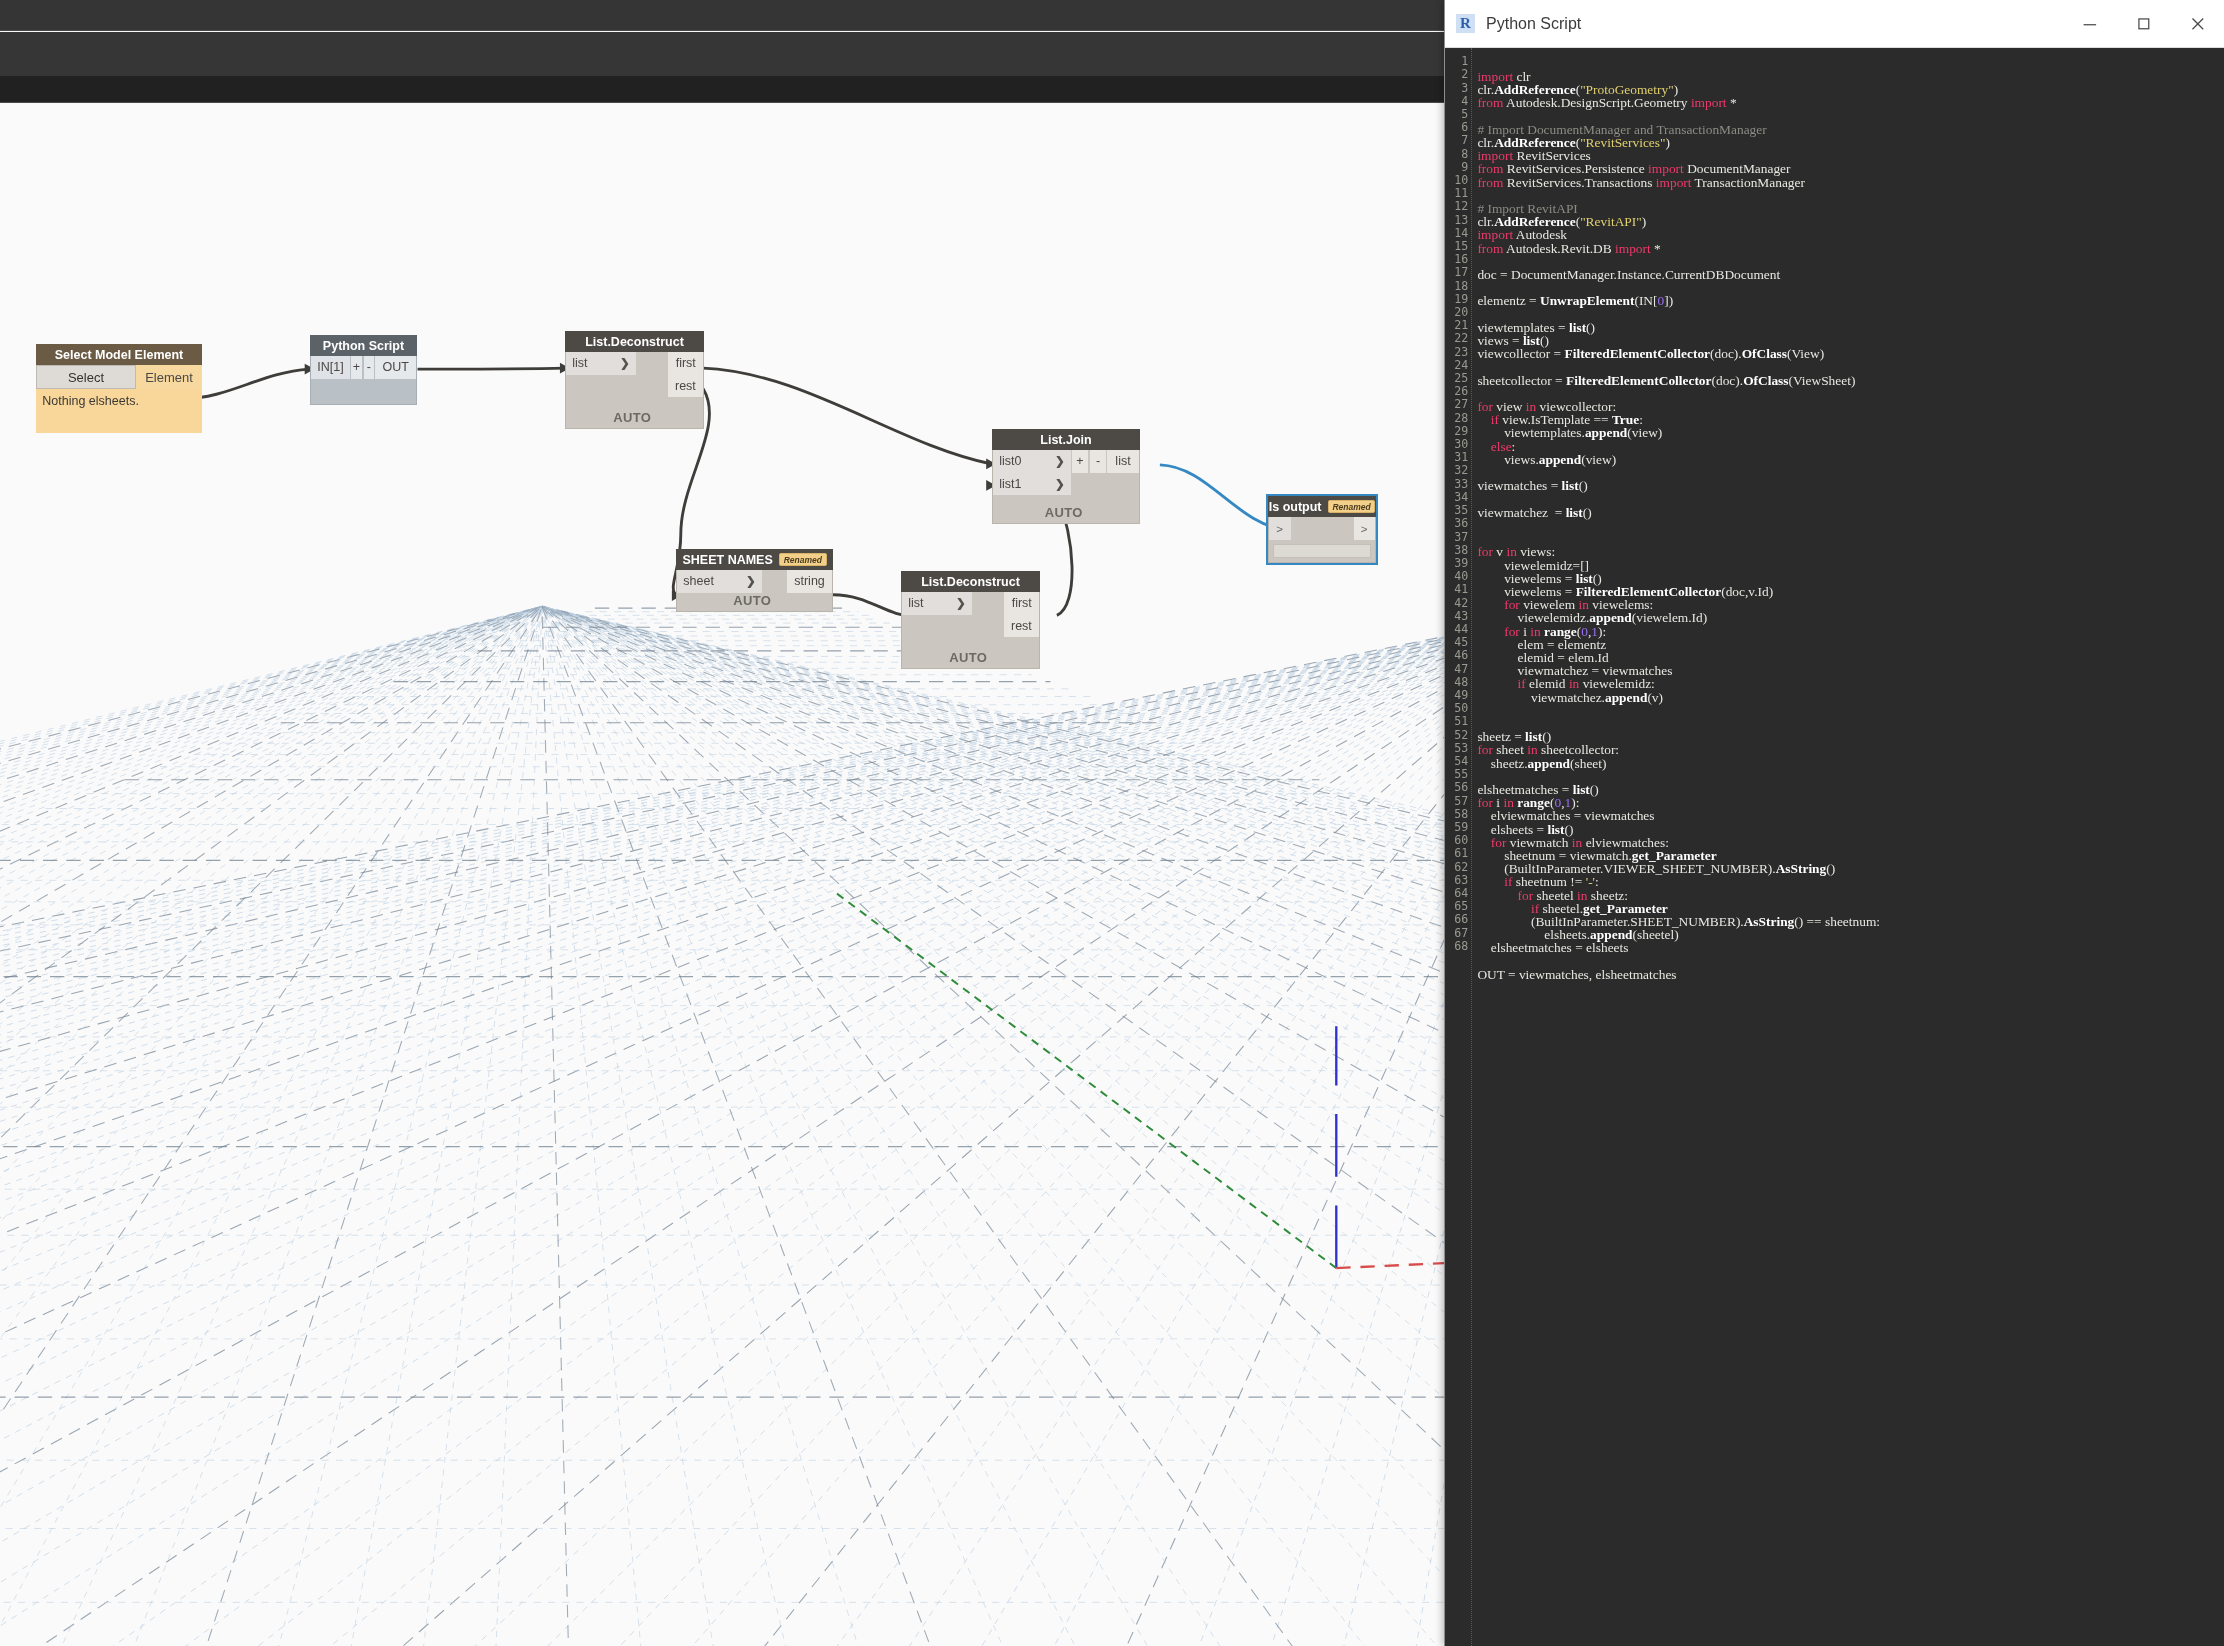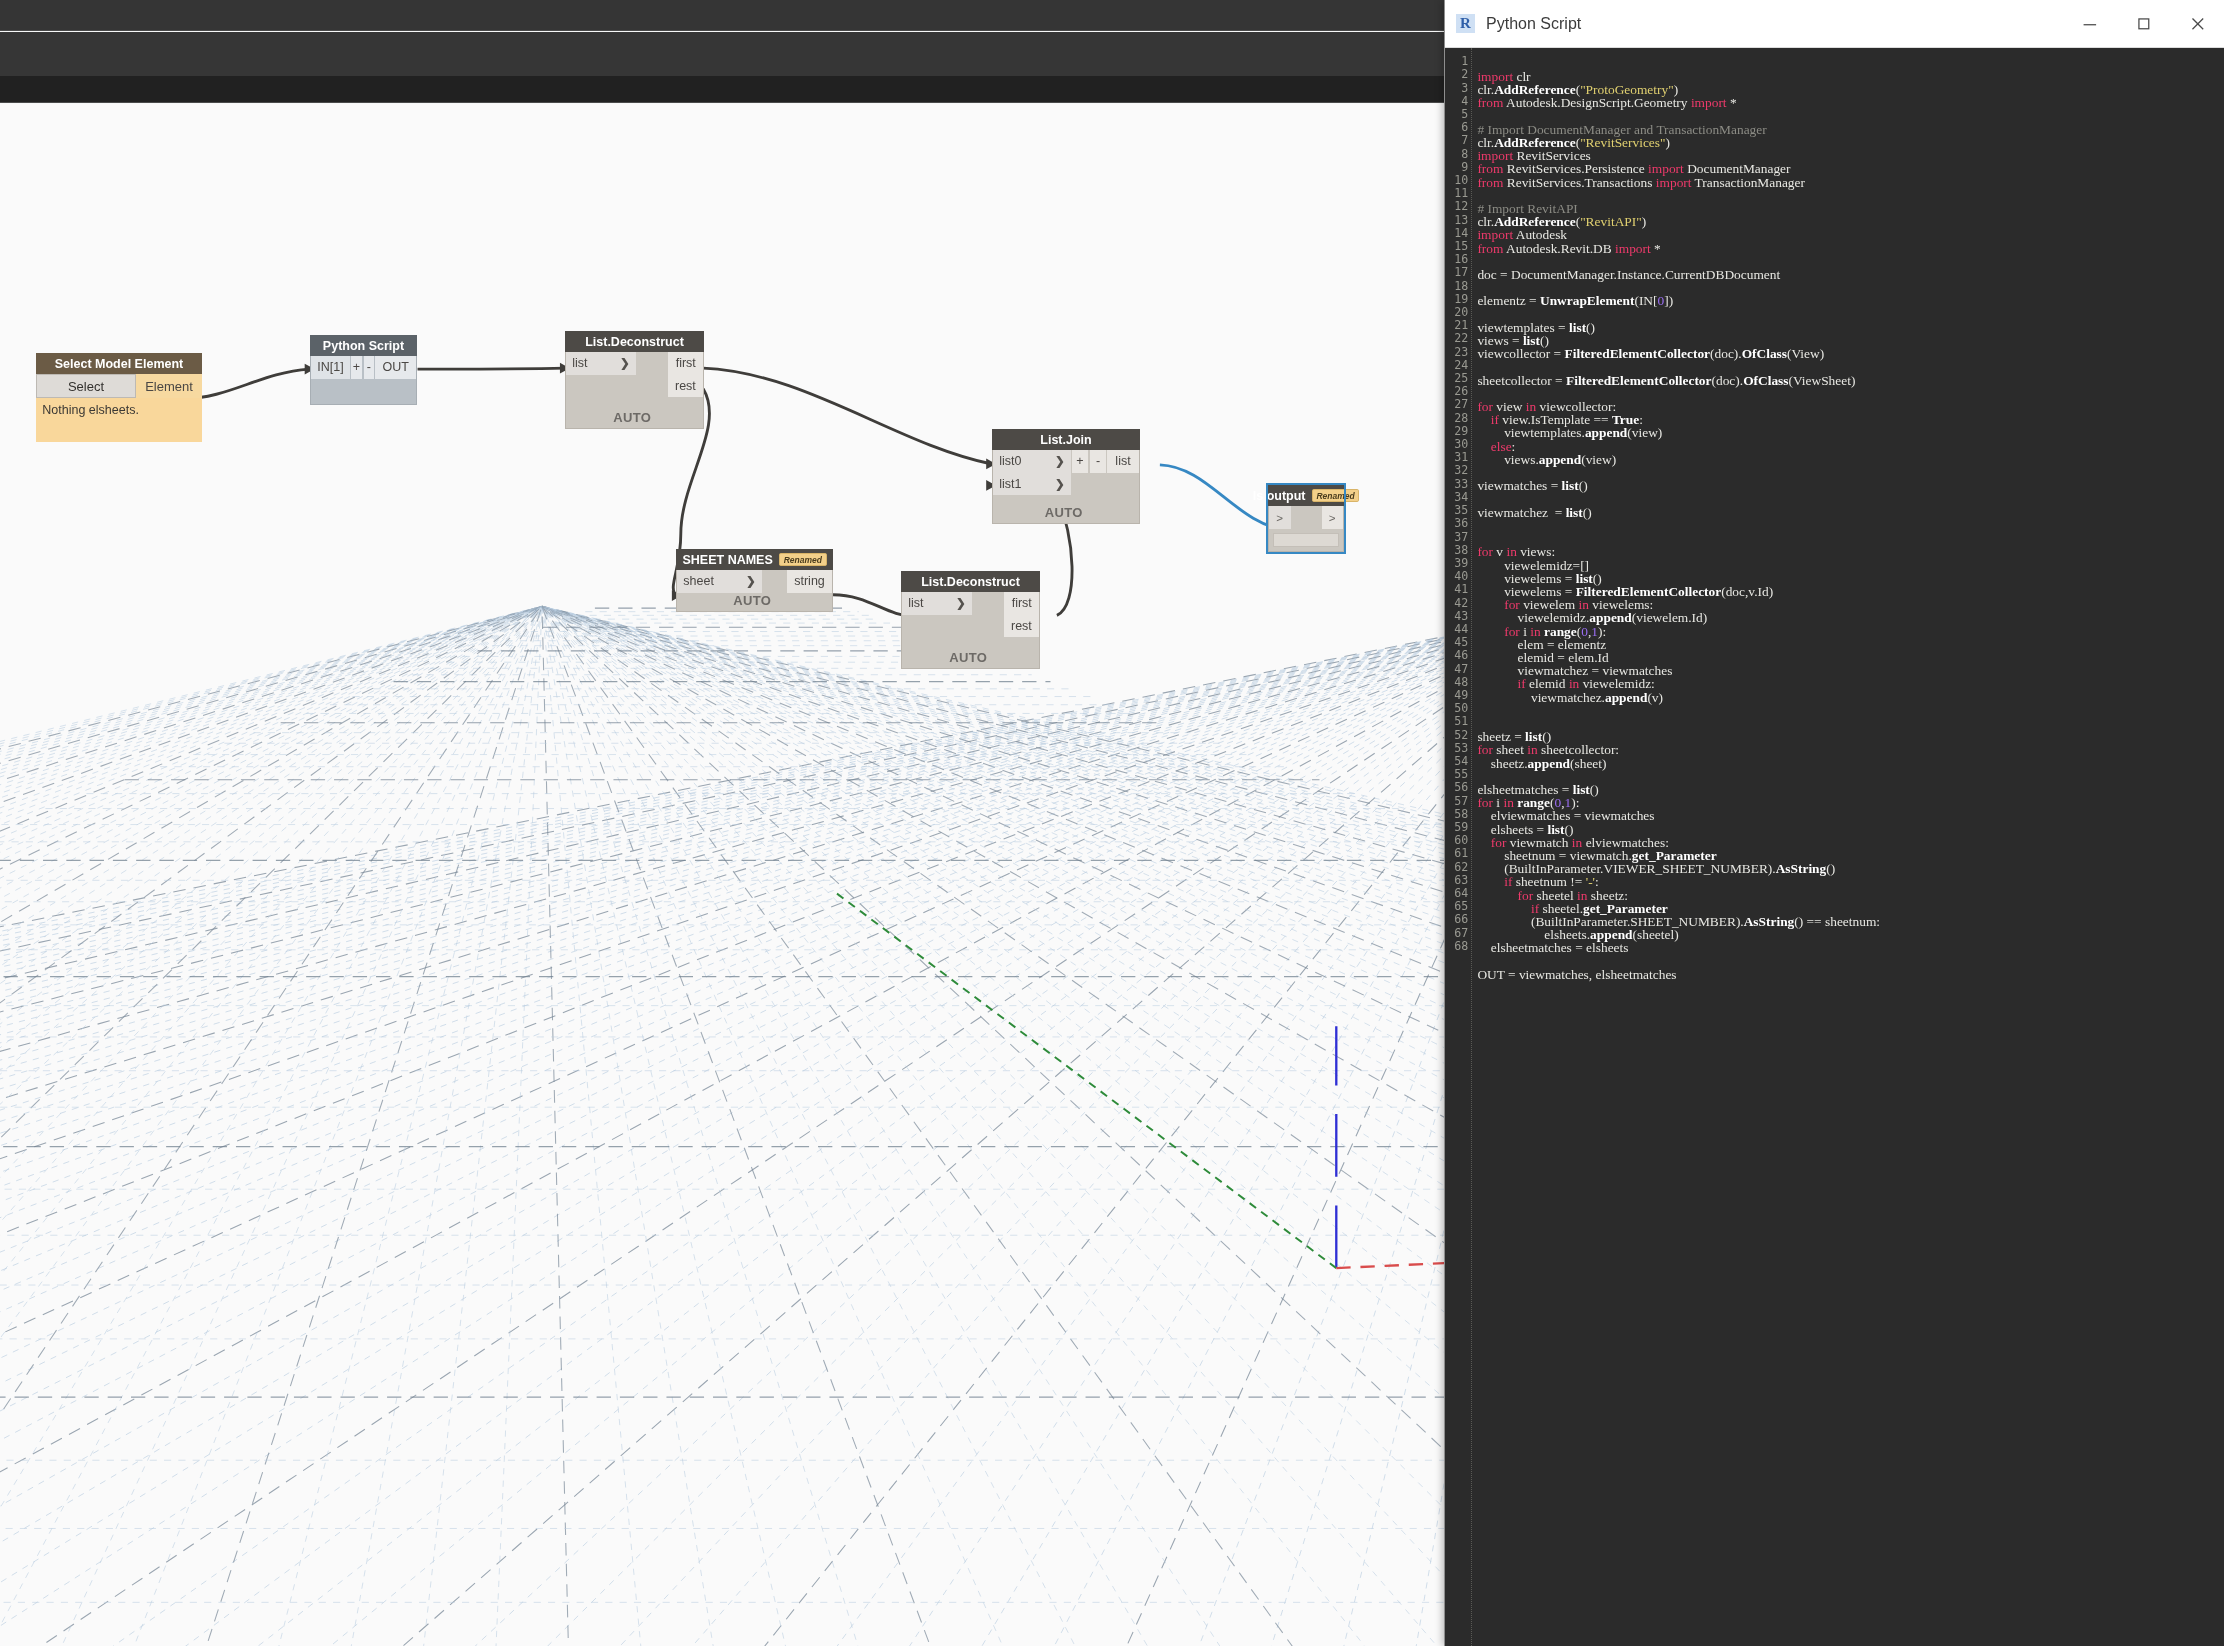--- a/index.html
+++ b/index.html
@@ -552,21 +552,21 @@
         <polygon points="1101,420 1112,426 1101,432"></polygon>
         <polygon points="750,543 761,549 750,555"></polygon>
         <polygon points="1014,566 1025,572 1014,578"></polygon>
         <polygon points="200,323 211,329 200,335"></polygon>
       </g>
       <g fill="#3688c3">
         <polygon points="1432,470 1443,476 1432,482"></polygon>
       </g>
     </svg>
 
-    <div class="node" style="left:36px; top:249px; width:166px;">
+    <div class="node" style="left:36px; top:240px; width:166px;">
       <div class="node-header sme-header">Select Model Element</div>
       <div class="sme-row">
         <div class="sme-btn">Select</div>
         <div class="sme-outport">Element</div>
       </div>
       <div class="sme-note">Nothing elsheets.</div>
     </div>
 
     <div class="node" style="left:310px; top:231px; width:107px;">
       <div class="node-header" style="background:#5b6268;">Python Script</div>
@@ -656,21 +656,21 @@
         </div>
         <div class="port-row">
           <div class="port-spacer"></div>
           <div class="port-out">rest</div>
         </div>
         <div style="height:12.5px;"></div>
         <div class="node-auto">AUTO</div>
       </div>
     </div>
 
-    <div class="node node-sel-outline" style="left:1268px; top:381px; width:76px;">
+    <div class="node node-sel-outline" style="left:1268px; top:392px; width:108px;">
       <div class="node-header">
         <span>Is output</span>
         <span class="renamed-badge">Renamed</span>
       </div>
       <div class="node-body">
         <div class="iso-row">
           <div class="iso-in">&gt;</div>
           <div class="iso-mid"></div>
           <div class="iso-out">&gt;</div>
         </div>

